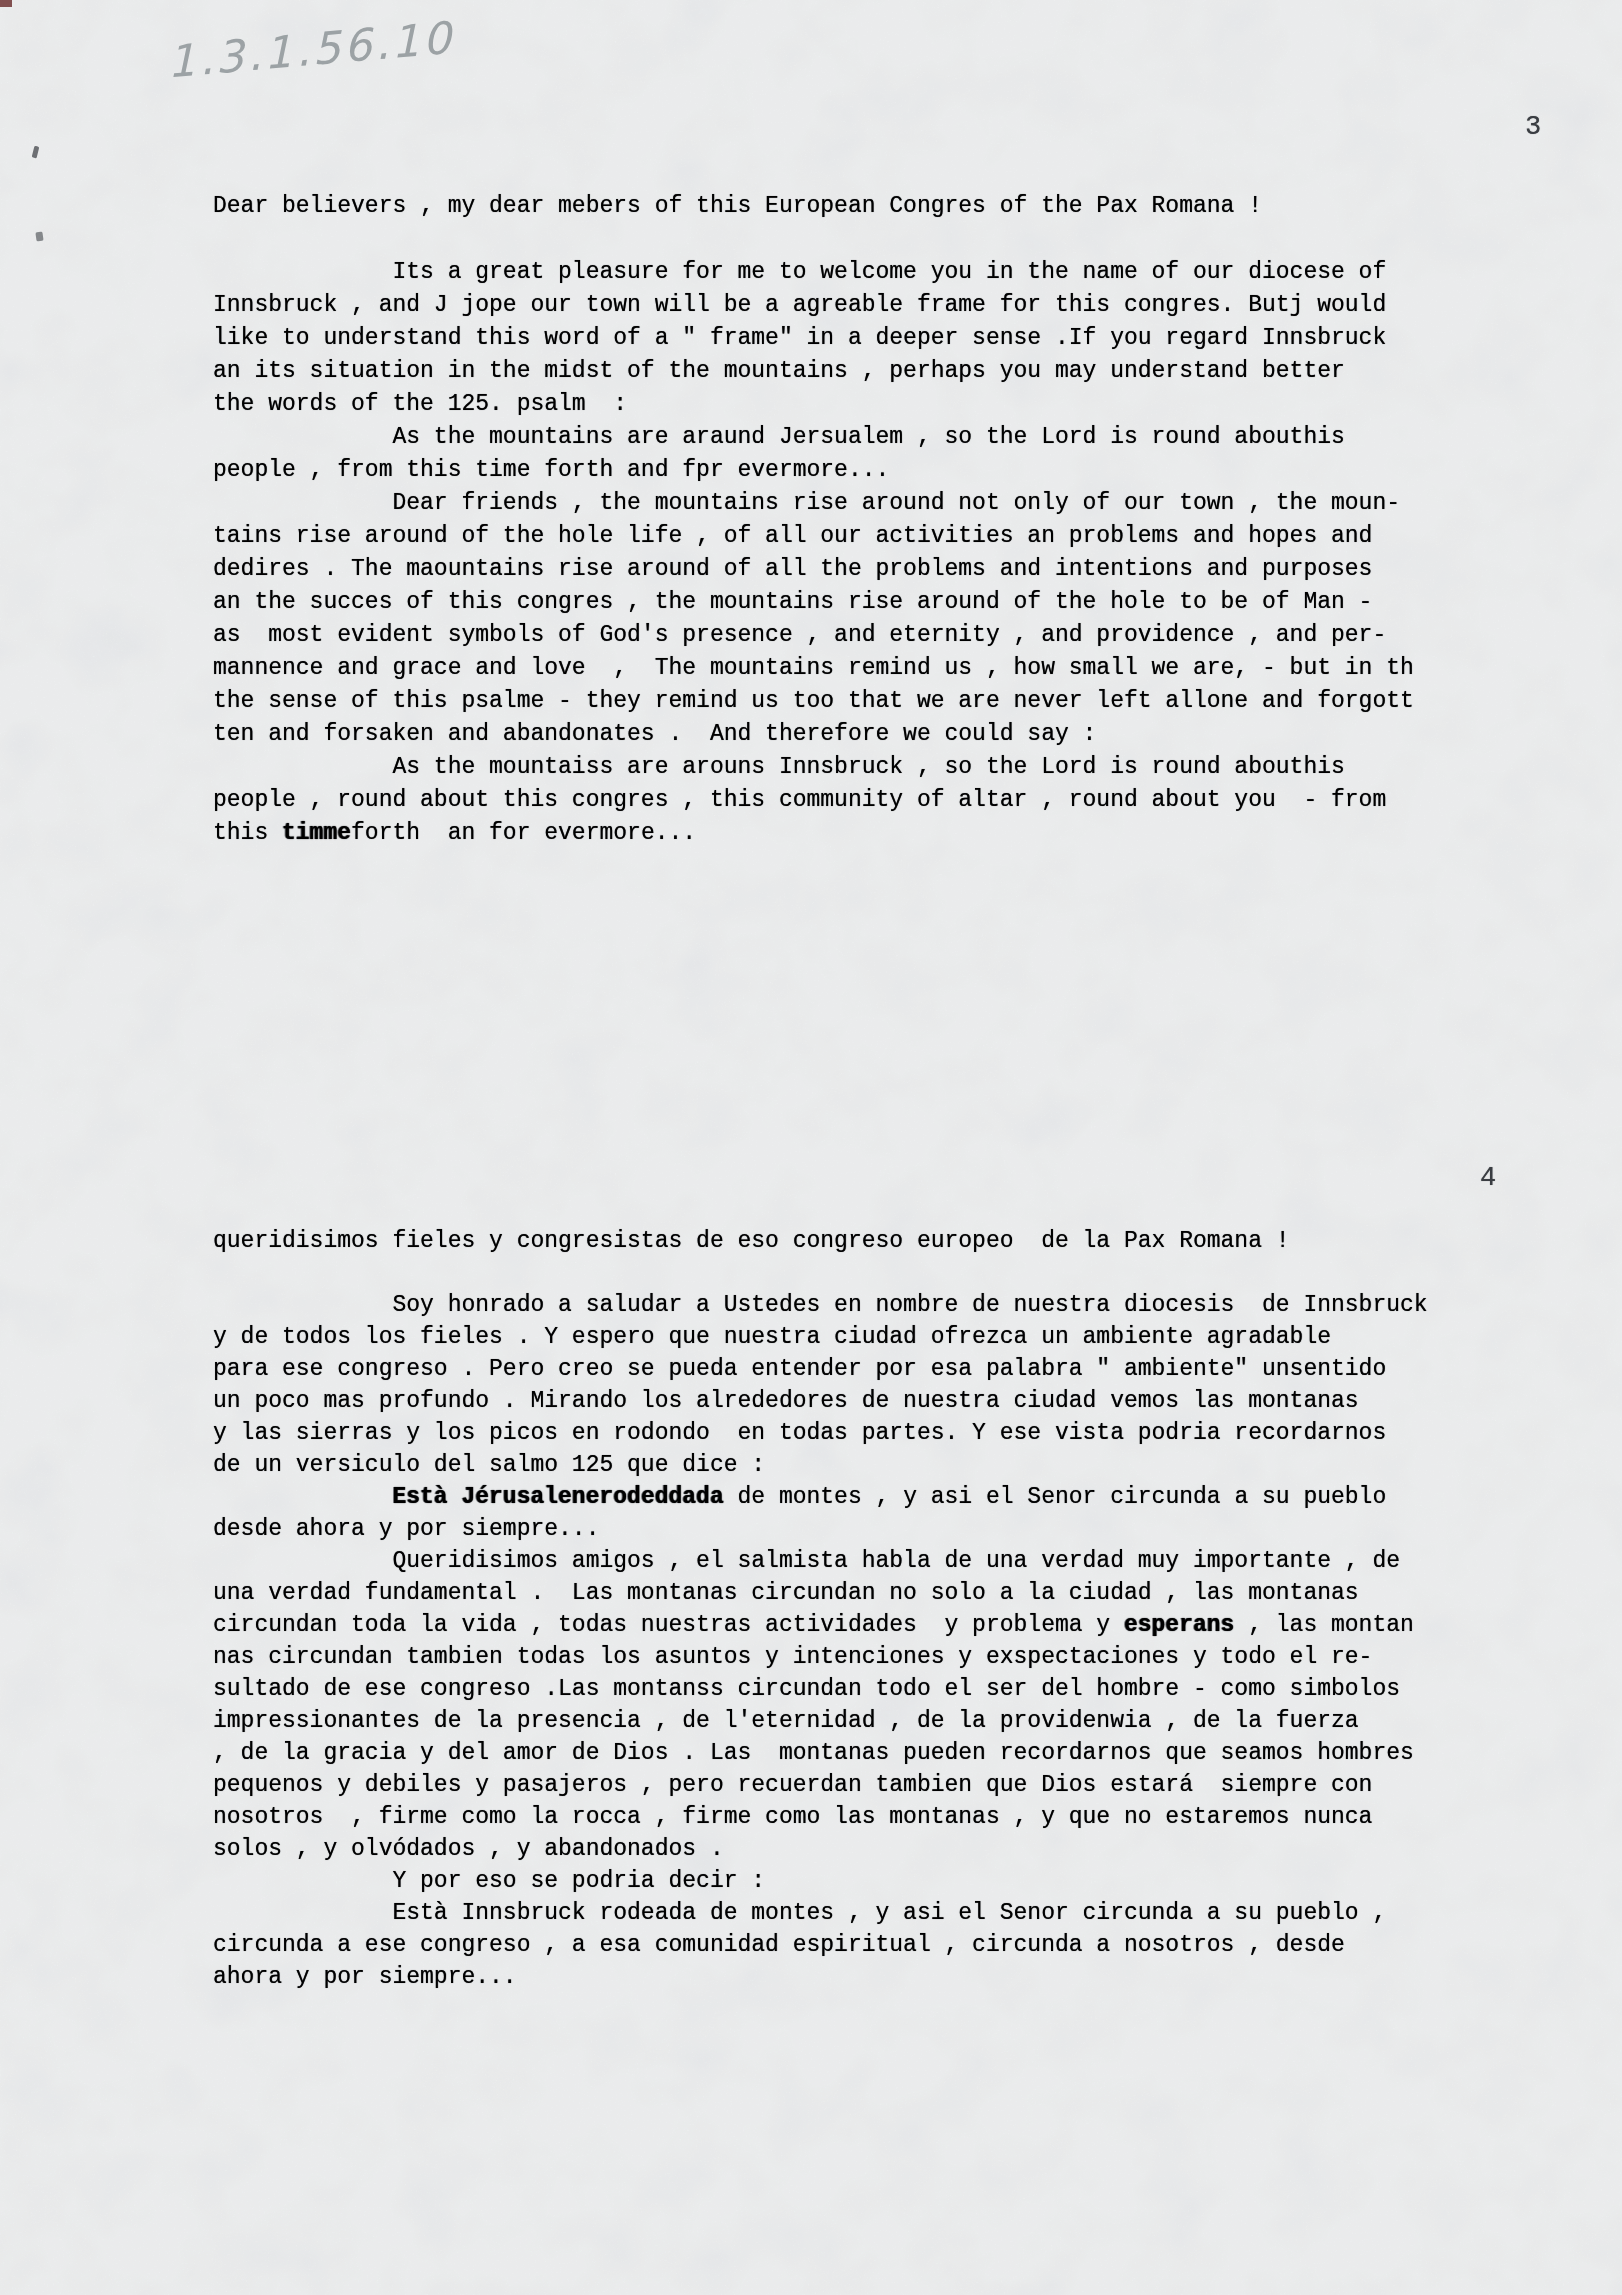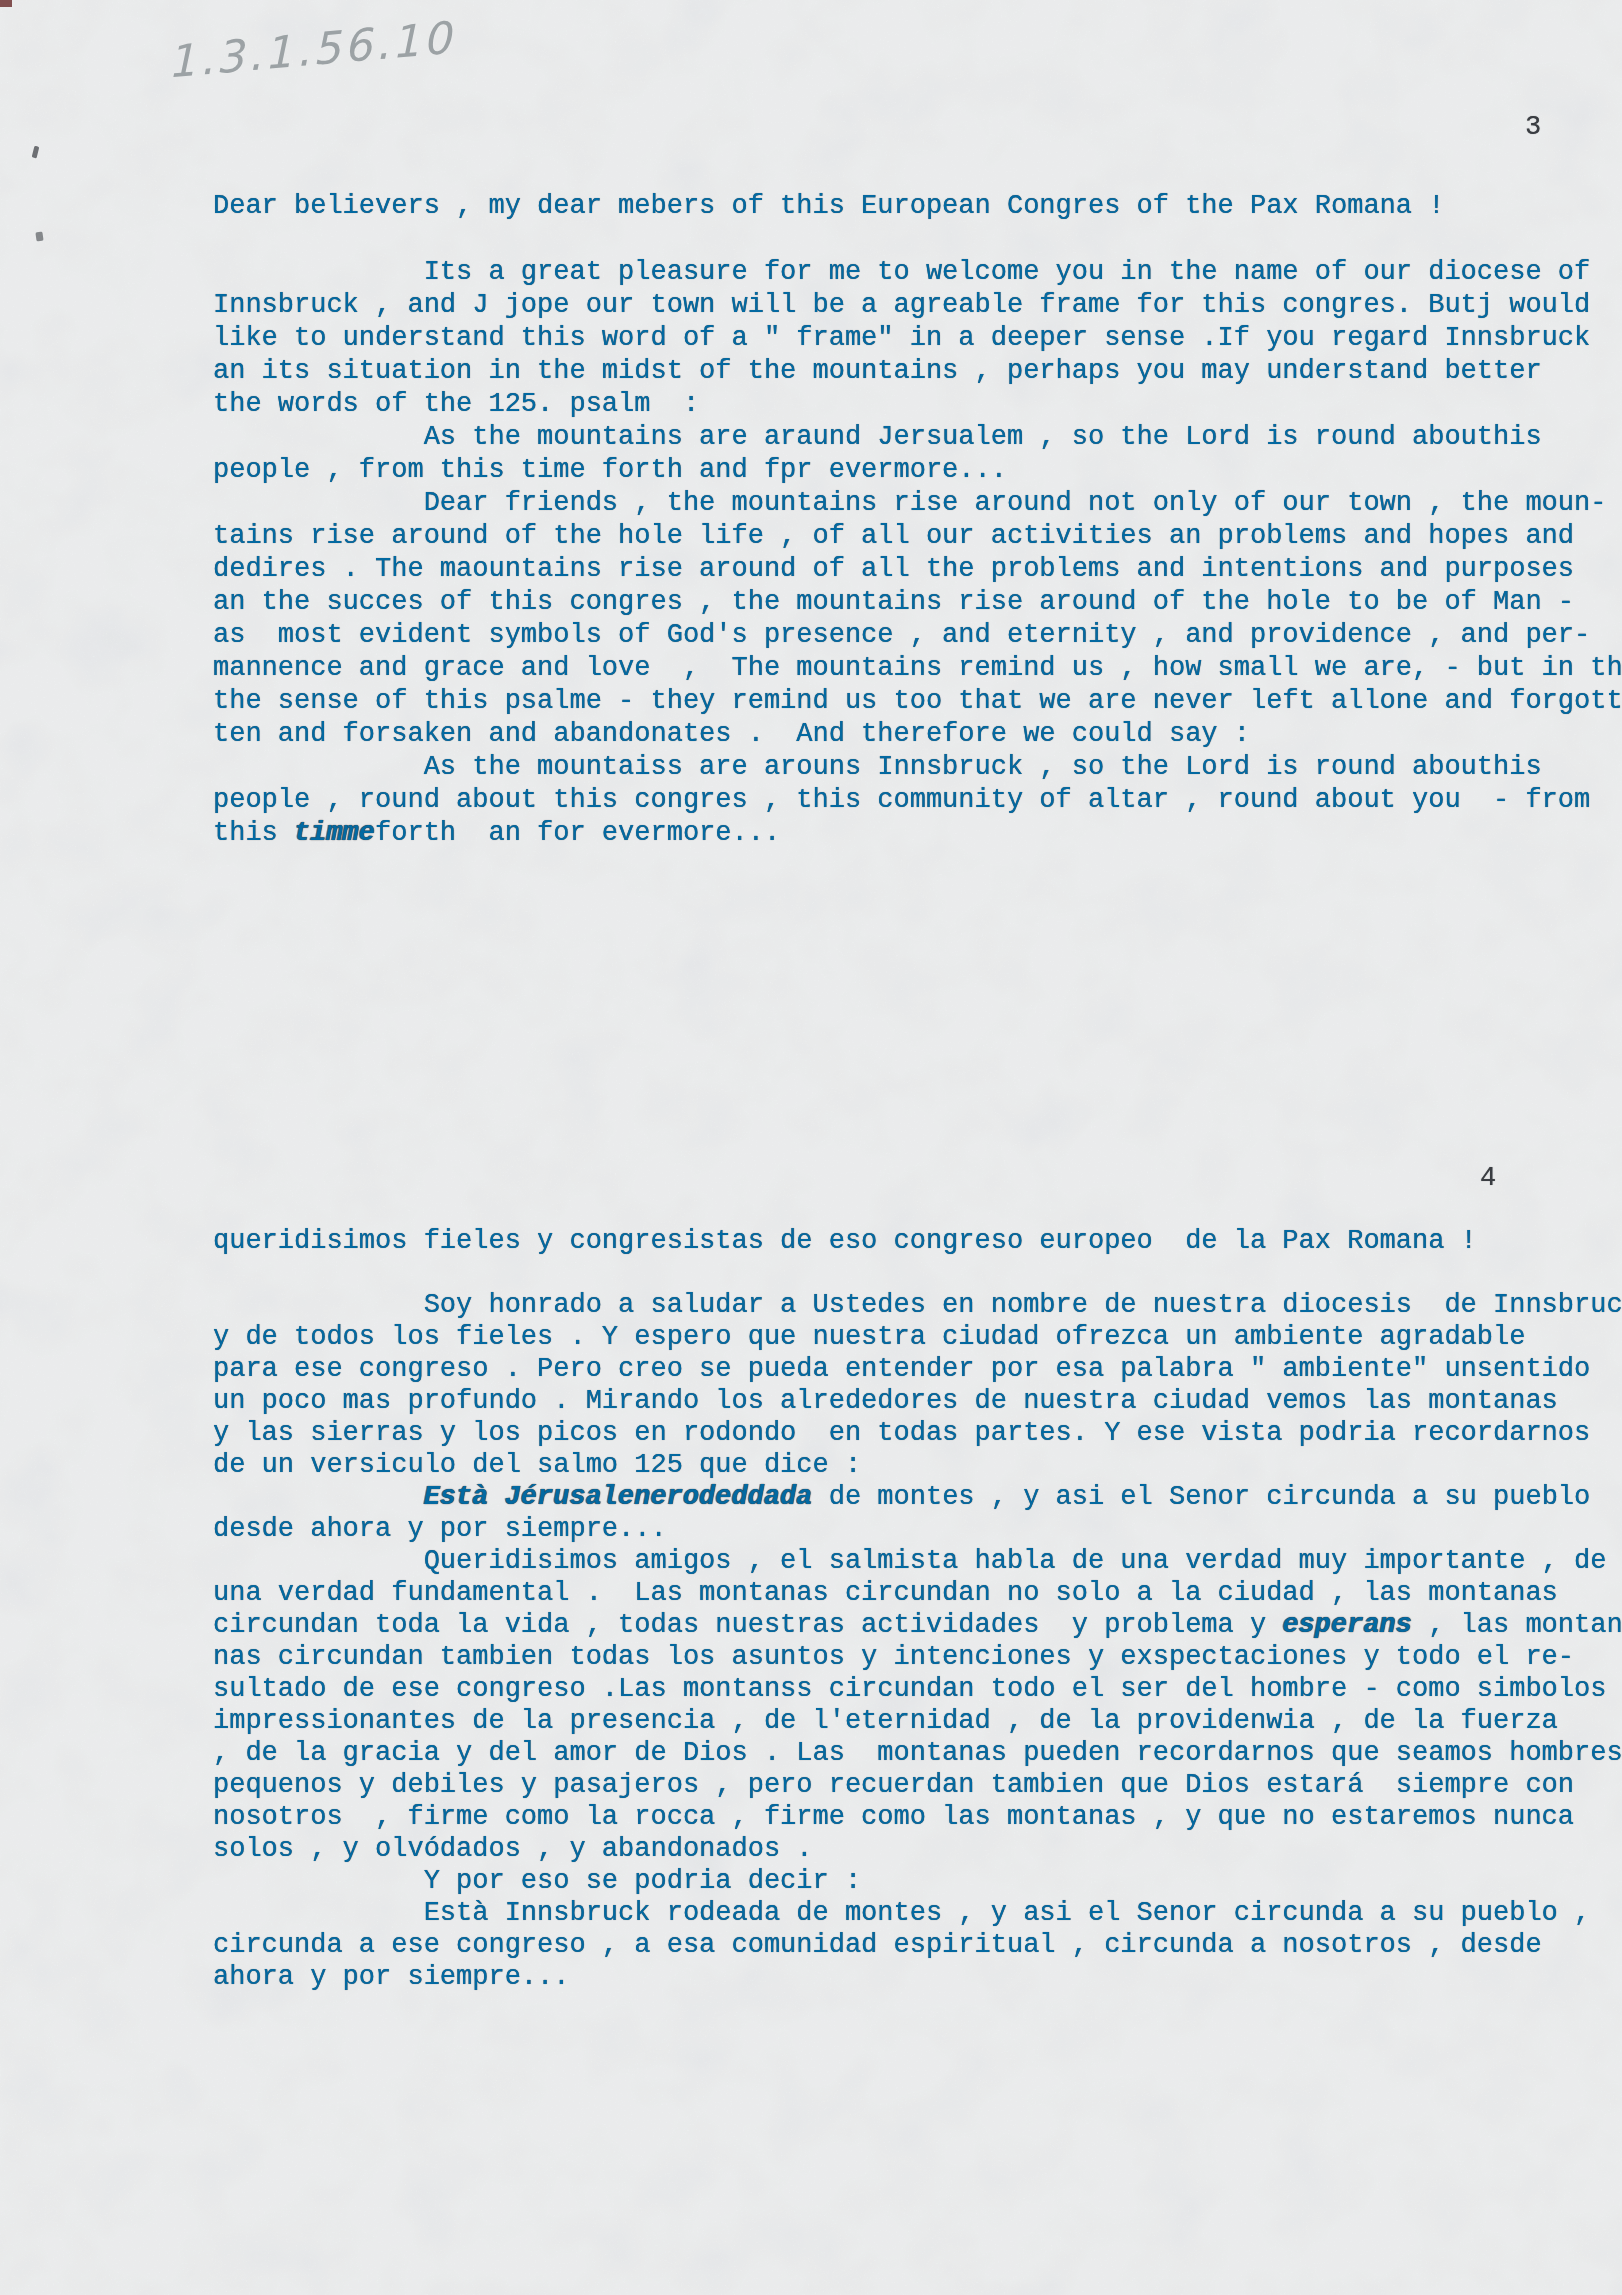--- a/index.html
+++ b/index.html
@@ -7,33 +7,32 @@
     position:relative;
     width:1622px;height:2295px;
     background:#e8eaeb;
     overflow:hidden;
     font-family:"Liberation Mono","DejaVu Sans Mono",monospace;
   }
   .grain{position:absolute;inset:0;pointer-events:none;}
   .typeblock{
     position:absolute;
     left:213px;
-    color:#0369a1;
-    font-size:27px;
+    color:#000000;
+    font-size:23px;
     white-space:pre;
     text-shadow:0 0 0.8px rgba(42,45,50,.75), 0.3px 0.3px 0 rgba(42,45,50,.25);
   }
   .p3{top:190px;line-height:33px;}
   .p4{top:1225px;line-height:32px;}
   .p3 .tline{height:33px;}
   .p4 .tline{height:32px;}
   .overstrike{
     font-weight:bold;
     text-shadow:0 0 1.2px rgba(35,37,41,.95), -1px 0 0 rgba(35,37,41,.55), 0.5px 0.3px 0 rgba(35,37,41,.4);
-    font-style:italic;
   }
   .pagenum{
     position:absolute;
     font-size:27px;
     color:#3a3d42;
     text-shadow:0 0 0.8px rgba(42,45,50,.7);
   }
   .pagenum.n3{left:1525px;top:112px;}
   .pagenum.n4{left:1480px;top:1163px;}
   .handnote{

